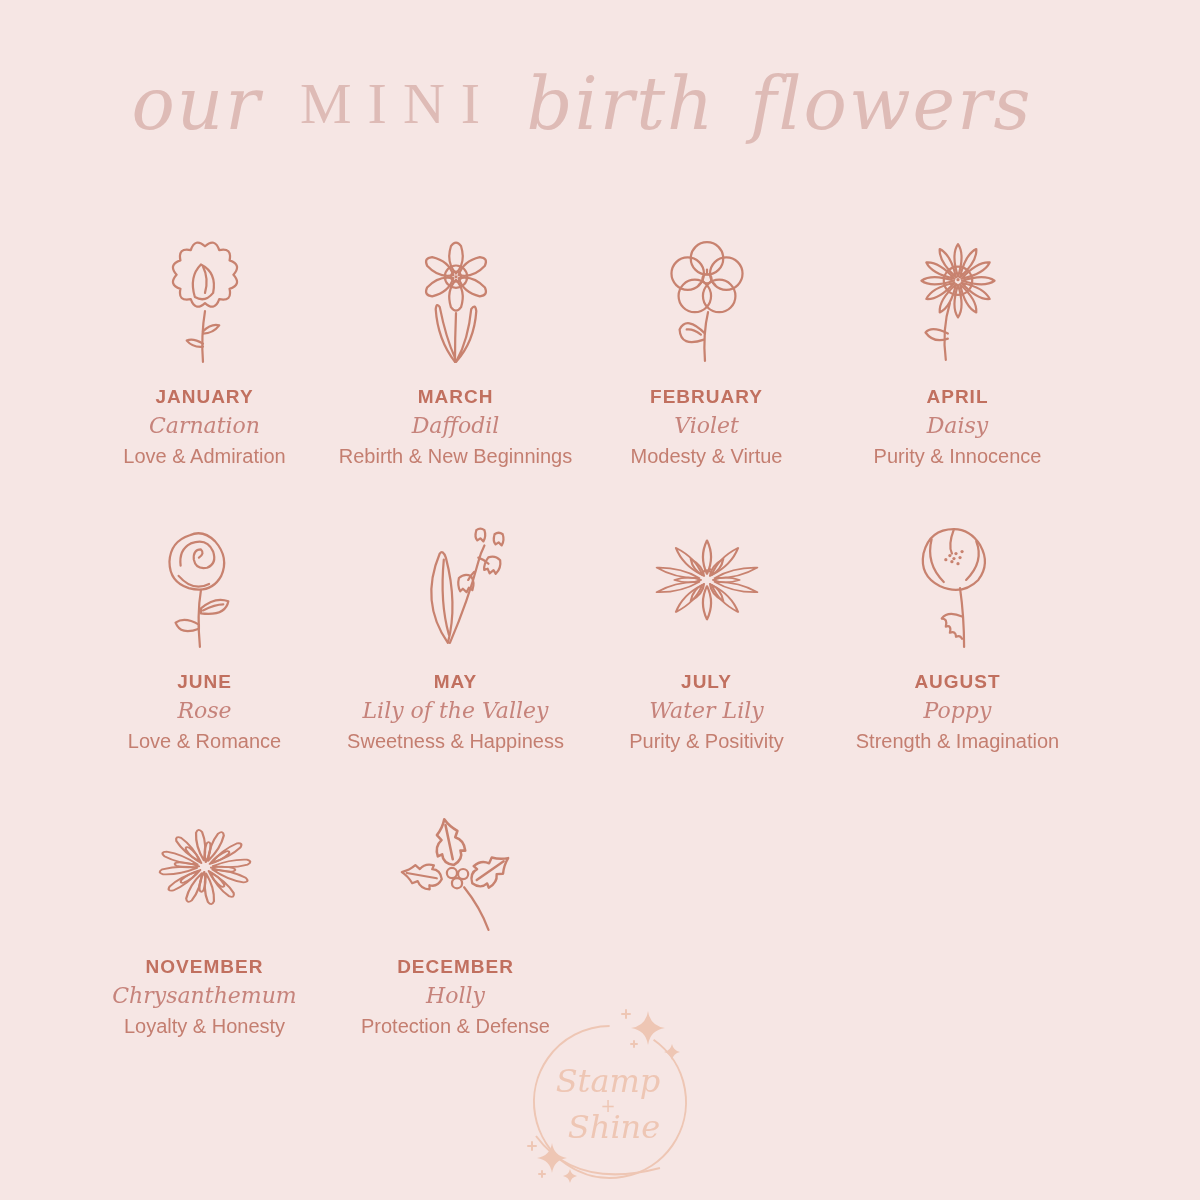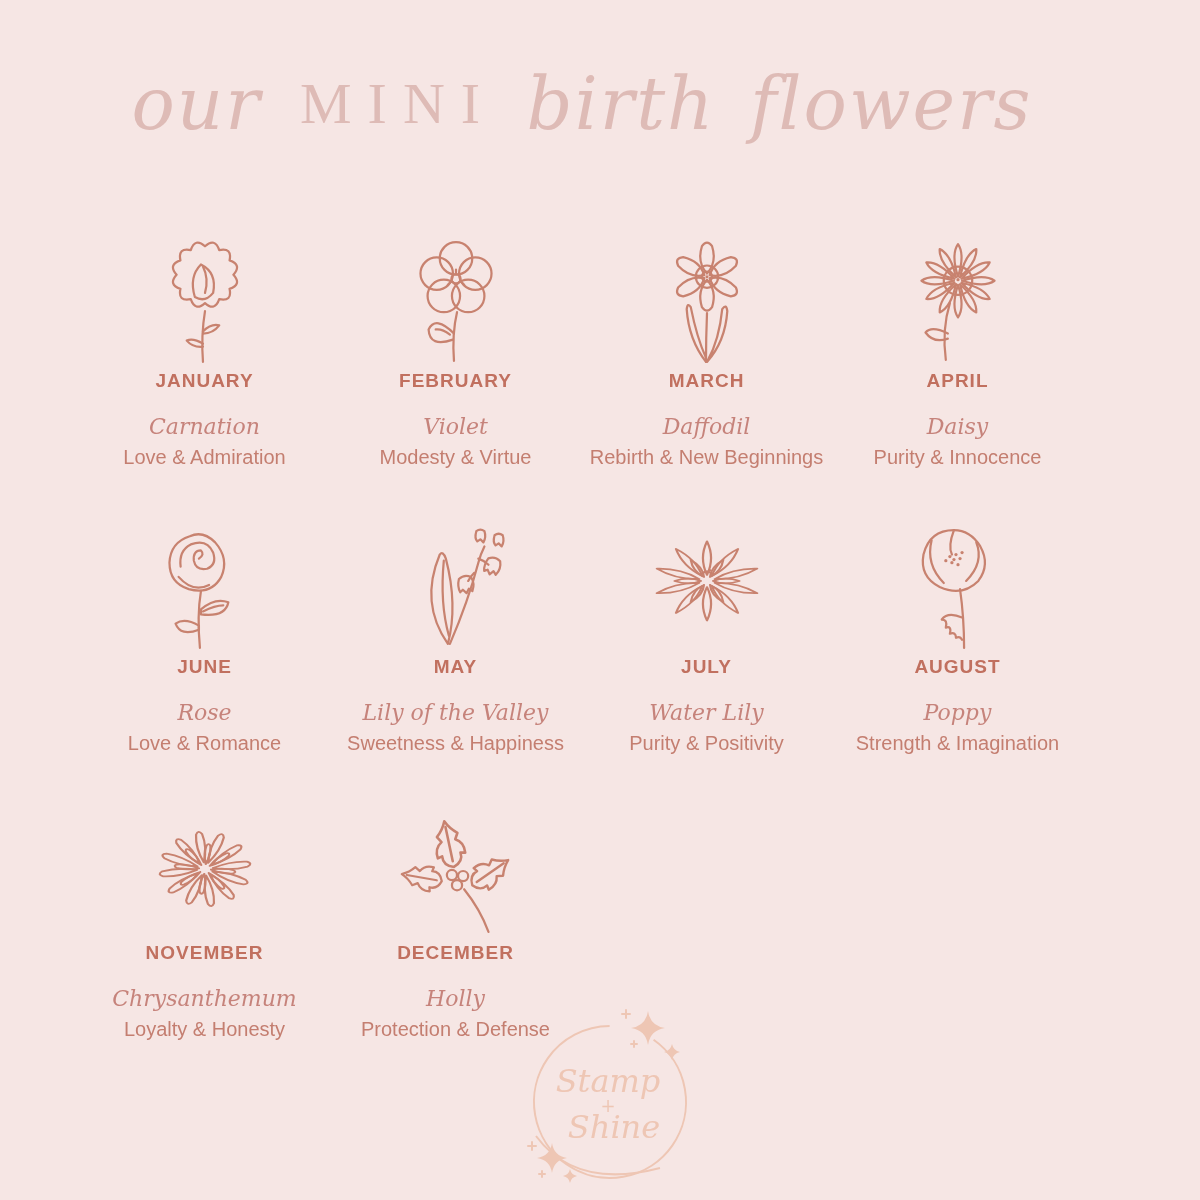--- a/index.html
+++ b/index.html
@@ -28,22 +28,22 @@
   }
 
   .grid{
     position:absolute;top:232px;left:79px;width:1004px;
     display:grid;grid-template-columns:repeat(4,251px);row-gap:49px;
   }
   .cell{display:flex;flex-direction:column;align-items:center;text-align:center;}
   .flower{width:132px;height:134px;flex:0 0 auto;}
   .flower path,.flower circle{fill:none;stroke:var(--line);stroke-width:2.2;stroke-linecap:round;stroke-linejoin:round;}
   .flower .dot{fill:var(--line);stroke:none;}
-  .month{margin-top:4px;font-size:19px;font-weight:bold;letter-spacing:1px;color:var(--month);}
-  .flower-name{margin-top:22px;font-family:"DejaVu Serif",serif;font-style:italic;font-size:22px;color:var(--name);}
+  .month{margin-top:20px;font-size:19px;font-weight:bold;letter-spacing:1px;color:var(--month);}
+  .flower-name{margin-top:5px;font-family:"DejaVu Serif",serif;font-style:italic;font-size:22px;color:var(--name);}
   .meaning{margin-top:7px;font-size:20px;color:var(--meaning);}
 
   .logo{position:absolute;left:510px;top:1006px;width:204px;height:194px;}
   .logo .ring{fill:none;stroke:var(--logo);stroke-width:2;}
   .logo .star{fill:var(--logo);stroke:none;}
   .logo .plus{fill:none;stroke:var(--logo);stroke-width:2;stroke-linecap:round;}
   .logo text{font-family:"DejaVu Serif",serif;font-style:italic;fill:var(--logo);}
 </style>
 </head>
 <body>
@@ -64,58 +64,58 @@
         <path d="M90,42 Q98.7,51.8 86.2,56 Q88.9,68.9 76,66.2 Q71.8,78.7 62,70 Q52.2,78.7 48,66.2 Q35.1,68.9 37.8,56 Q25.3,51.8 34,42 Q25.3,32.2 37.8,28 Q35.1,15.1 48,17.8 Q52.2,5.3 62,14 Q71.8,5.3 76,17.8 Q88.9,15.1 86.2,28 Q98.7,32.2 90,42 Z"></path>
         <path d="M52,64 Q46,44 58,32 Q74,40 70,60 Q62,70 52,64 Z"></path>
         <path d="M60,34 Q66,46 62,60"></path>
         <path d="M62,78 Q58,102 60,128"></path>
         <path d="M60,98 Q68,90 76,92 Q70,100 60,100"></path>
         <path d="M60,110 Q50,104 44,107 Q50,114 60,113"></path>
       </svg>
       <div class="month">JANUARY</div>
       <div class="flower-name">Carnation</div>
       <div class="meaning">Love &amp; Admiration</div>
-    </div>
-
-    <div class="cell">
-      <svg class="flower" viewBox="0 0 124 132">
-        <circle cx="62" cy="26" r="16"></circle>
-          <circle cx="43" cy="41" r="16"></circle>
-          <circle cx="50" cy="63" r="16"></circle>
-        <circle cx="74" cy="63" r="16"></circle>
-          <circle cx="81" cy="41" r="16"></circle>
-        <circle cx="62" cy="46" r="4.5"></circle>
-        <path d="M62,40 L62,37 M57,49 L54,52 M67,49 L70,52"></path>
-        <path d="M63,79 Q58,100 60,127"></path>
-        <path d="M60,100 Q42,82 35,96 Q36,114 59,106"></path>
-        <path d="M56,101 Q48,95 42,96"></path>
-      </svg>
-      <div class="month">FEBRUARY</div>
-      <div class="flower-name">Violet</div>
-      <div class="meaning">Modesty &amp; Virtue</div>
     </div>
 
     <div class="cell">
       <svg class="flower" viewBox="0 0 124 132">
         <path d="M62,41 Q52,30 57,14 Q62,7 67,14 Q72,30 62,41 Z" transform="rotate(0 62 44)"></path>
         <path d="M62,41 Q52,30 57,14 Q62,7 67,14 Q72,30 62,41 Z" transform="rotate(60 62 44)"></path>
         <path d="M62,41 Q52,30 57,14 Q62,7 67,14 Q72,30 62,41 Z" transform="rotate(120 62 44)"></path>
         <path d="M62,41 Q52,30 57,14 Q62,7 67,14 Q72,30 62,41 Z" transform="rotate(180 62 44)"></path>
         <path d="M62,41 Q52,30 57,14 Q62,7 67,14 Q72,30 62,41 Z" transform="rotate(240 62 44)"></path>
         <path d="M62,41 Q52,30 57,14 Q62,7 67,14 Q72,30 62,41 Z" transform="rotate(300 62 44)"></path>
         <circle cx="62" cy="44" r="11"></circle>
           <circle cx="62" cy="44" r="5"></circle>
           <circle class="dot" cx="62" cy="44" r="1.5"></circle>
         <path d="M62,80 Q61,104 61,128"></path>
         <path d="M61,128 Q44,106 42,76 Q43,69 46,74 Q52,104 61,124"></path>
         <path d="M62,128 Q80,108 82,78 Q81,70 77,76 Q74,106 63,126"></path>
       </svg>
       <div class="month">MARCH</div>
       <div class="flower-name">Daffodil</div>
       <div class="meaning">Rebirth &amp; New Beginnings</div>
+    </div>
+
+    <div class="cell">
+      <svg class="flower" viewBox="0 0 124 132">
+        <circle cx="62" cy="26" r="16"></circle>
+          <circle cx="43" cy="41" r="16"></circle>
+          <circle cx="50" cy="63" r="16"></circle>
+        <circle cx="74" cy="63" r="16"></circle>
+          <circle cx="81" cy="41" r="16"></circle>
+        <circle cx="62" cy="46" r="4.5"></circle>
+        <path d="M62,40 L62,37 M57,49 L54,52 M67,49 L70,52"></path>
+        <path d="M63,79 Q58,100 60,127"></path>
+        <path d="M60,100 Q42,82 35,96 Q36,114 59,106"></path>
+        <path d="M56,101 Q48,95 42,96"></path>
+      </svg>
+      <div class="month">FEBRUARY</div>
+      <div class="flower-name">Violet</div>
+      <div class="meaning">Modesty &amp; Virtue</div>
     </div>
 
     <div class="cell">
       <svg class="flower" viewBox="0 0 124 132">
         <path d="M62,44 Q55,22 62,12 Q69,22 62,44" transform="rotate(0 62 48)"></path>
         <path d="M62,44 Q55,22 62,12 Q69,22 62,44" transform="rotate(30 62 48)"></path>
         <path d="M62,44 Q55,22 62,12 Q69,22 62,44" transform="rotate(60 62 48)"></path>
         <path d="M62,44 Q55,22 62,12 Q69,22 62,44" transform="rotate(90 62 48)"></path>
         <path d="M62,44 Q55,22 62,12 Q69,22 62,44" transform="rotate(120 62 48)"></path>
         <path d="M62,44 Q55,22 62,12 Q69,22 62,44" transform="rotate(150 62 48)"></path>

